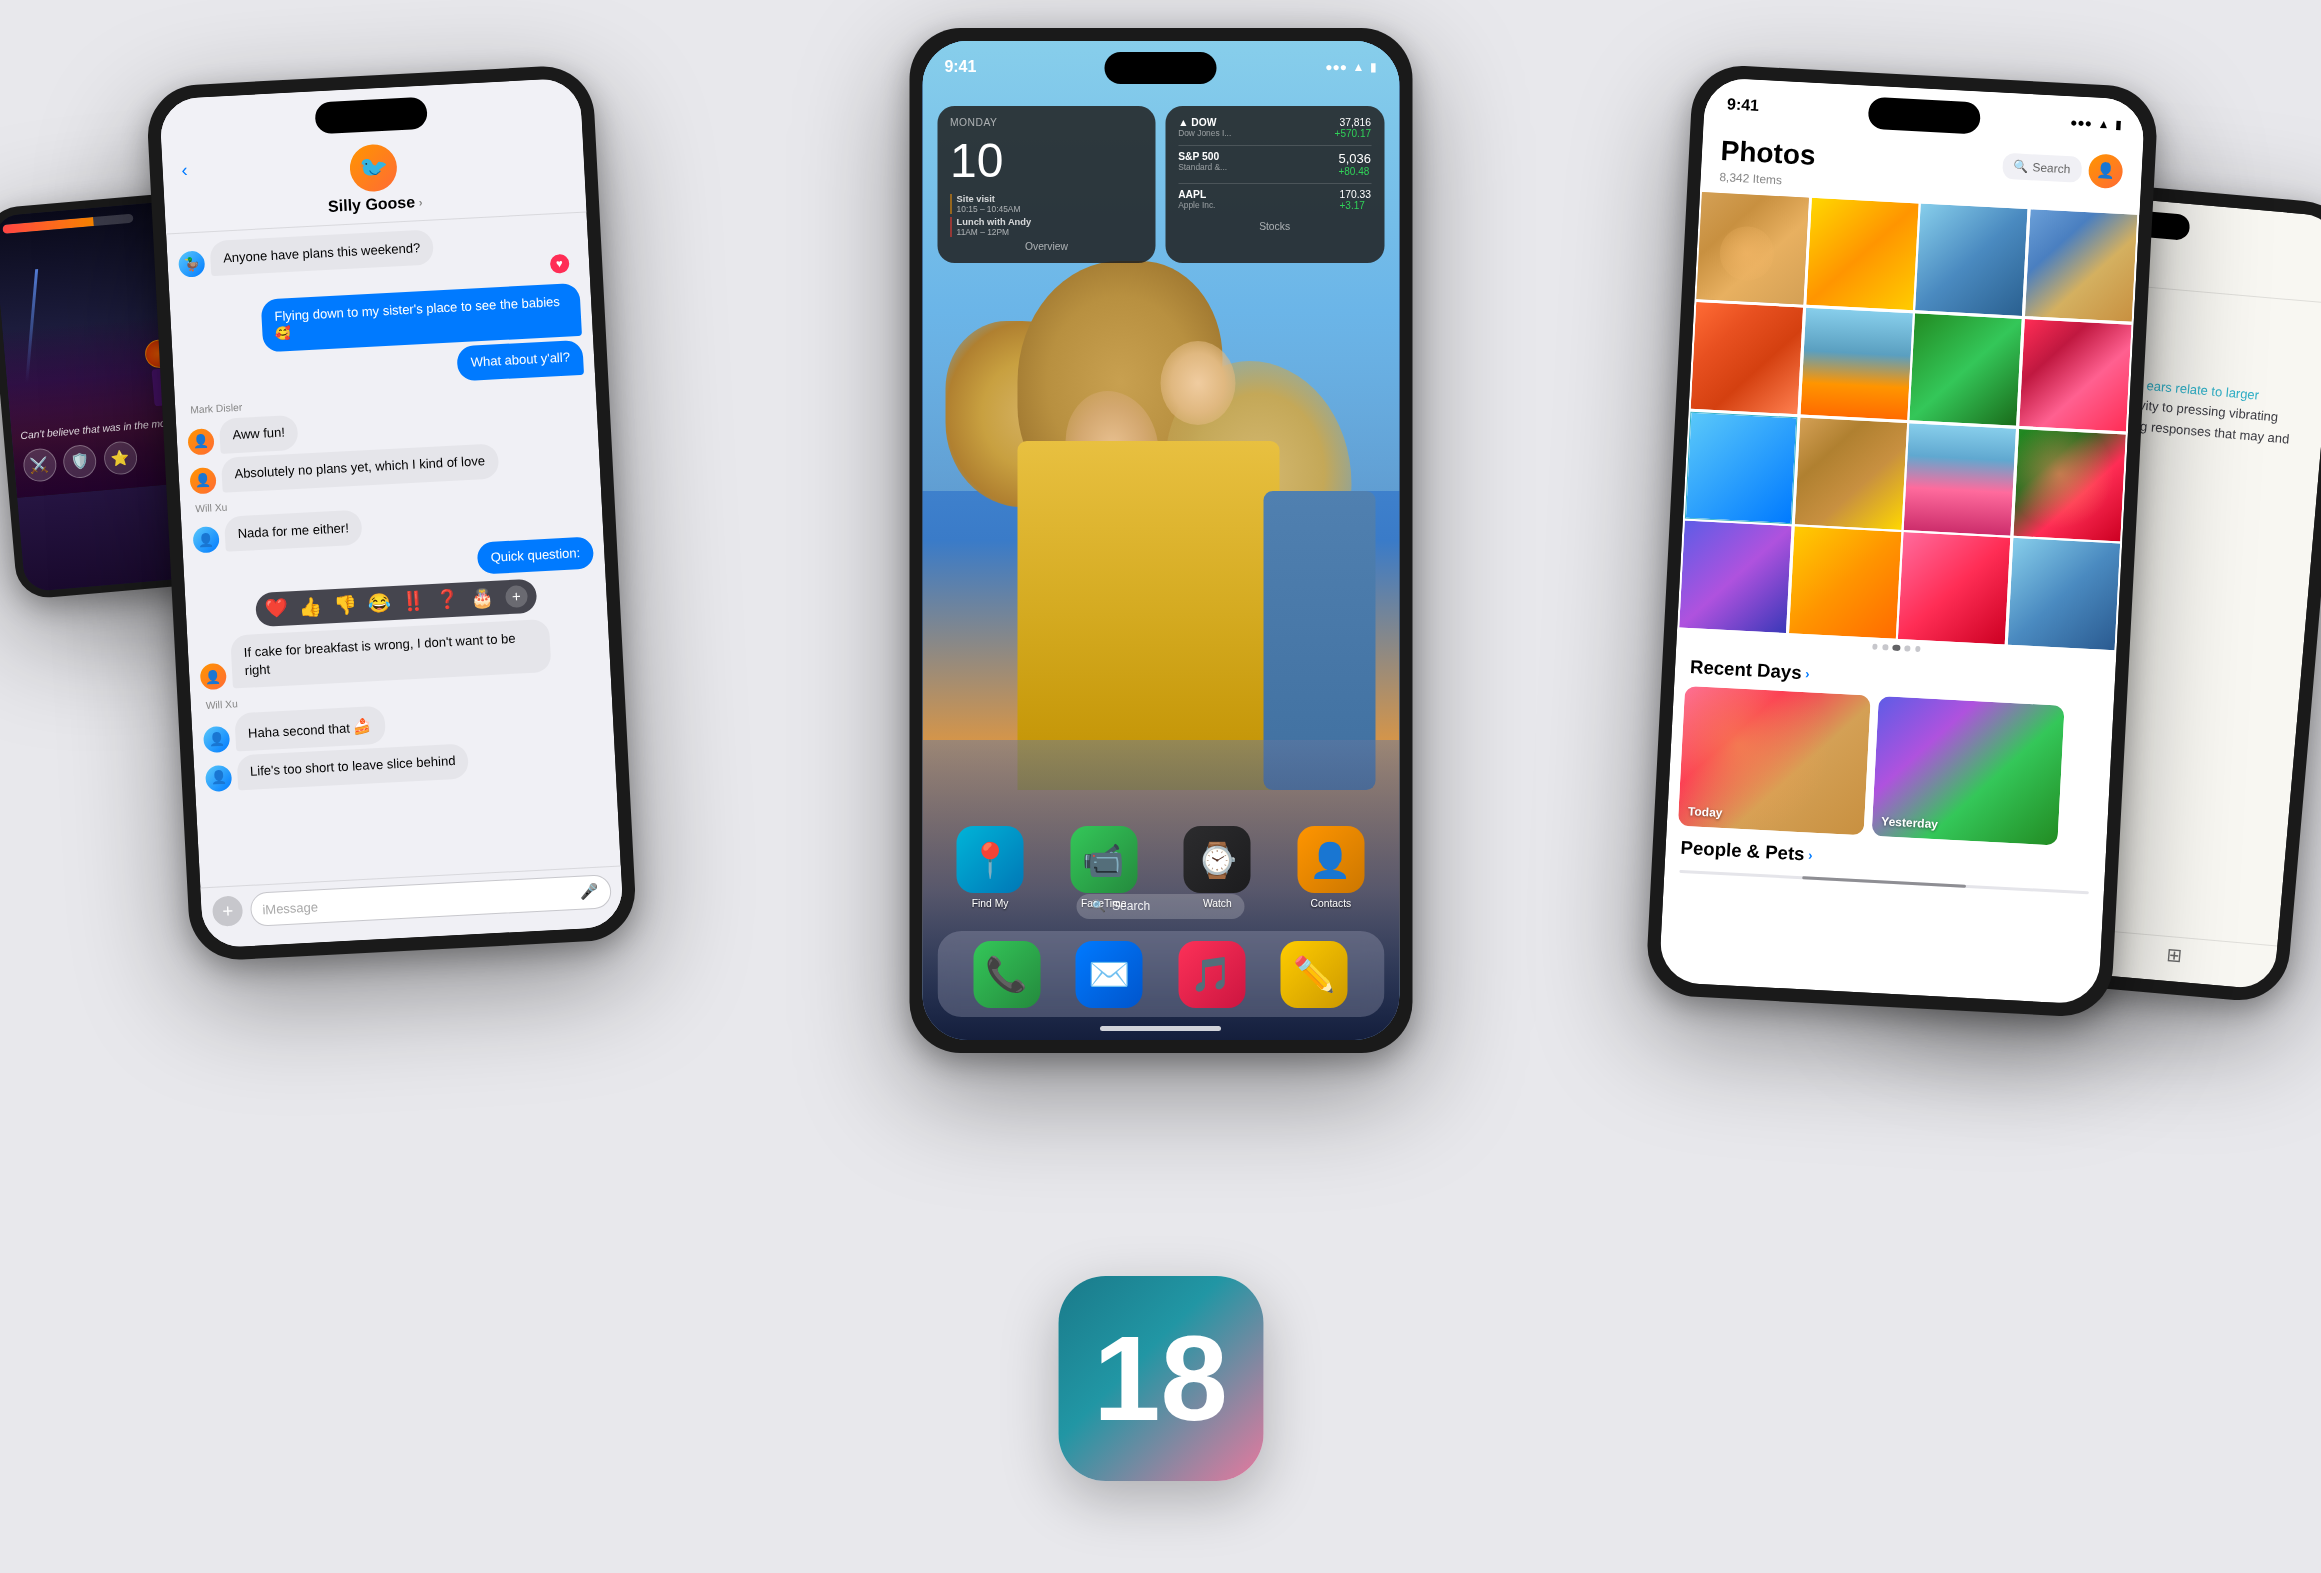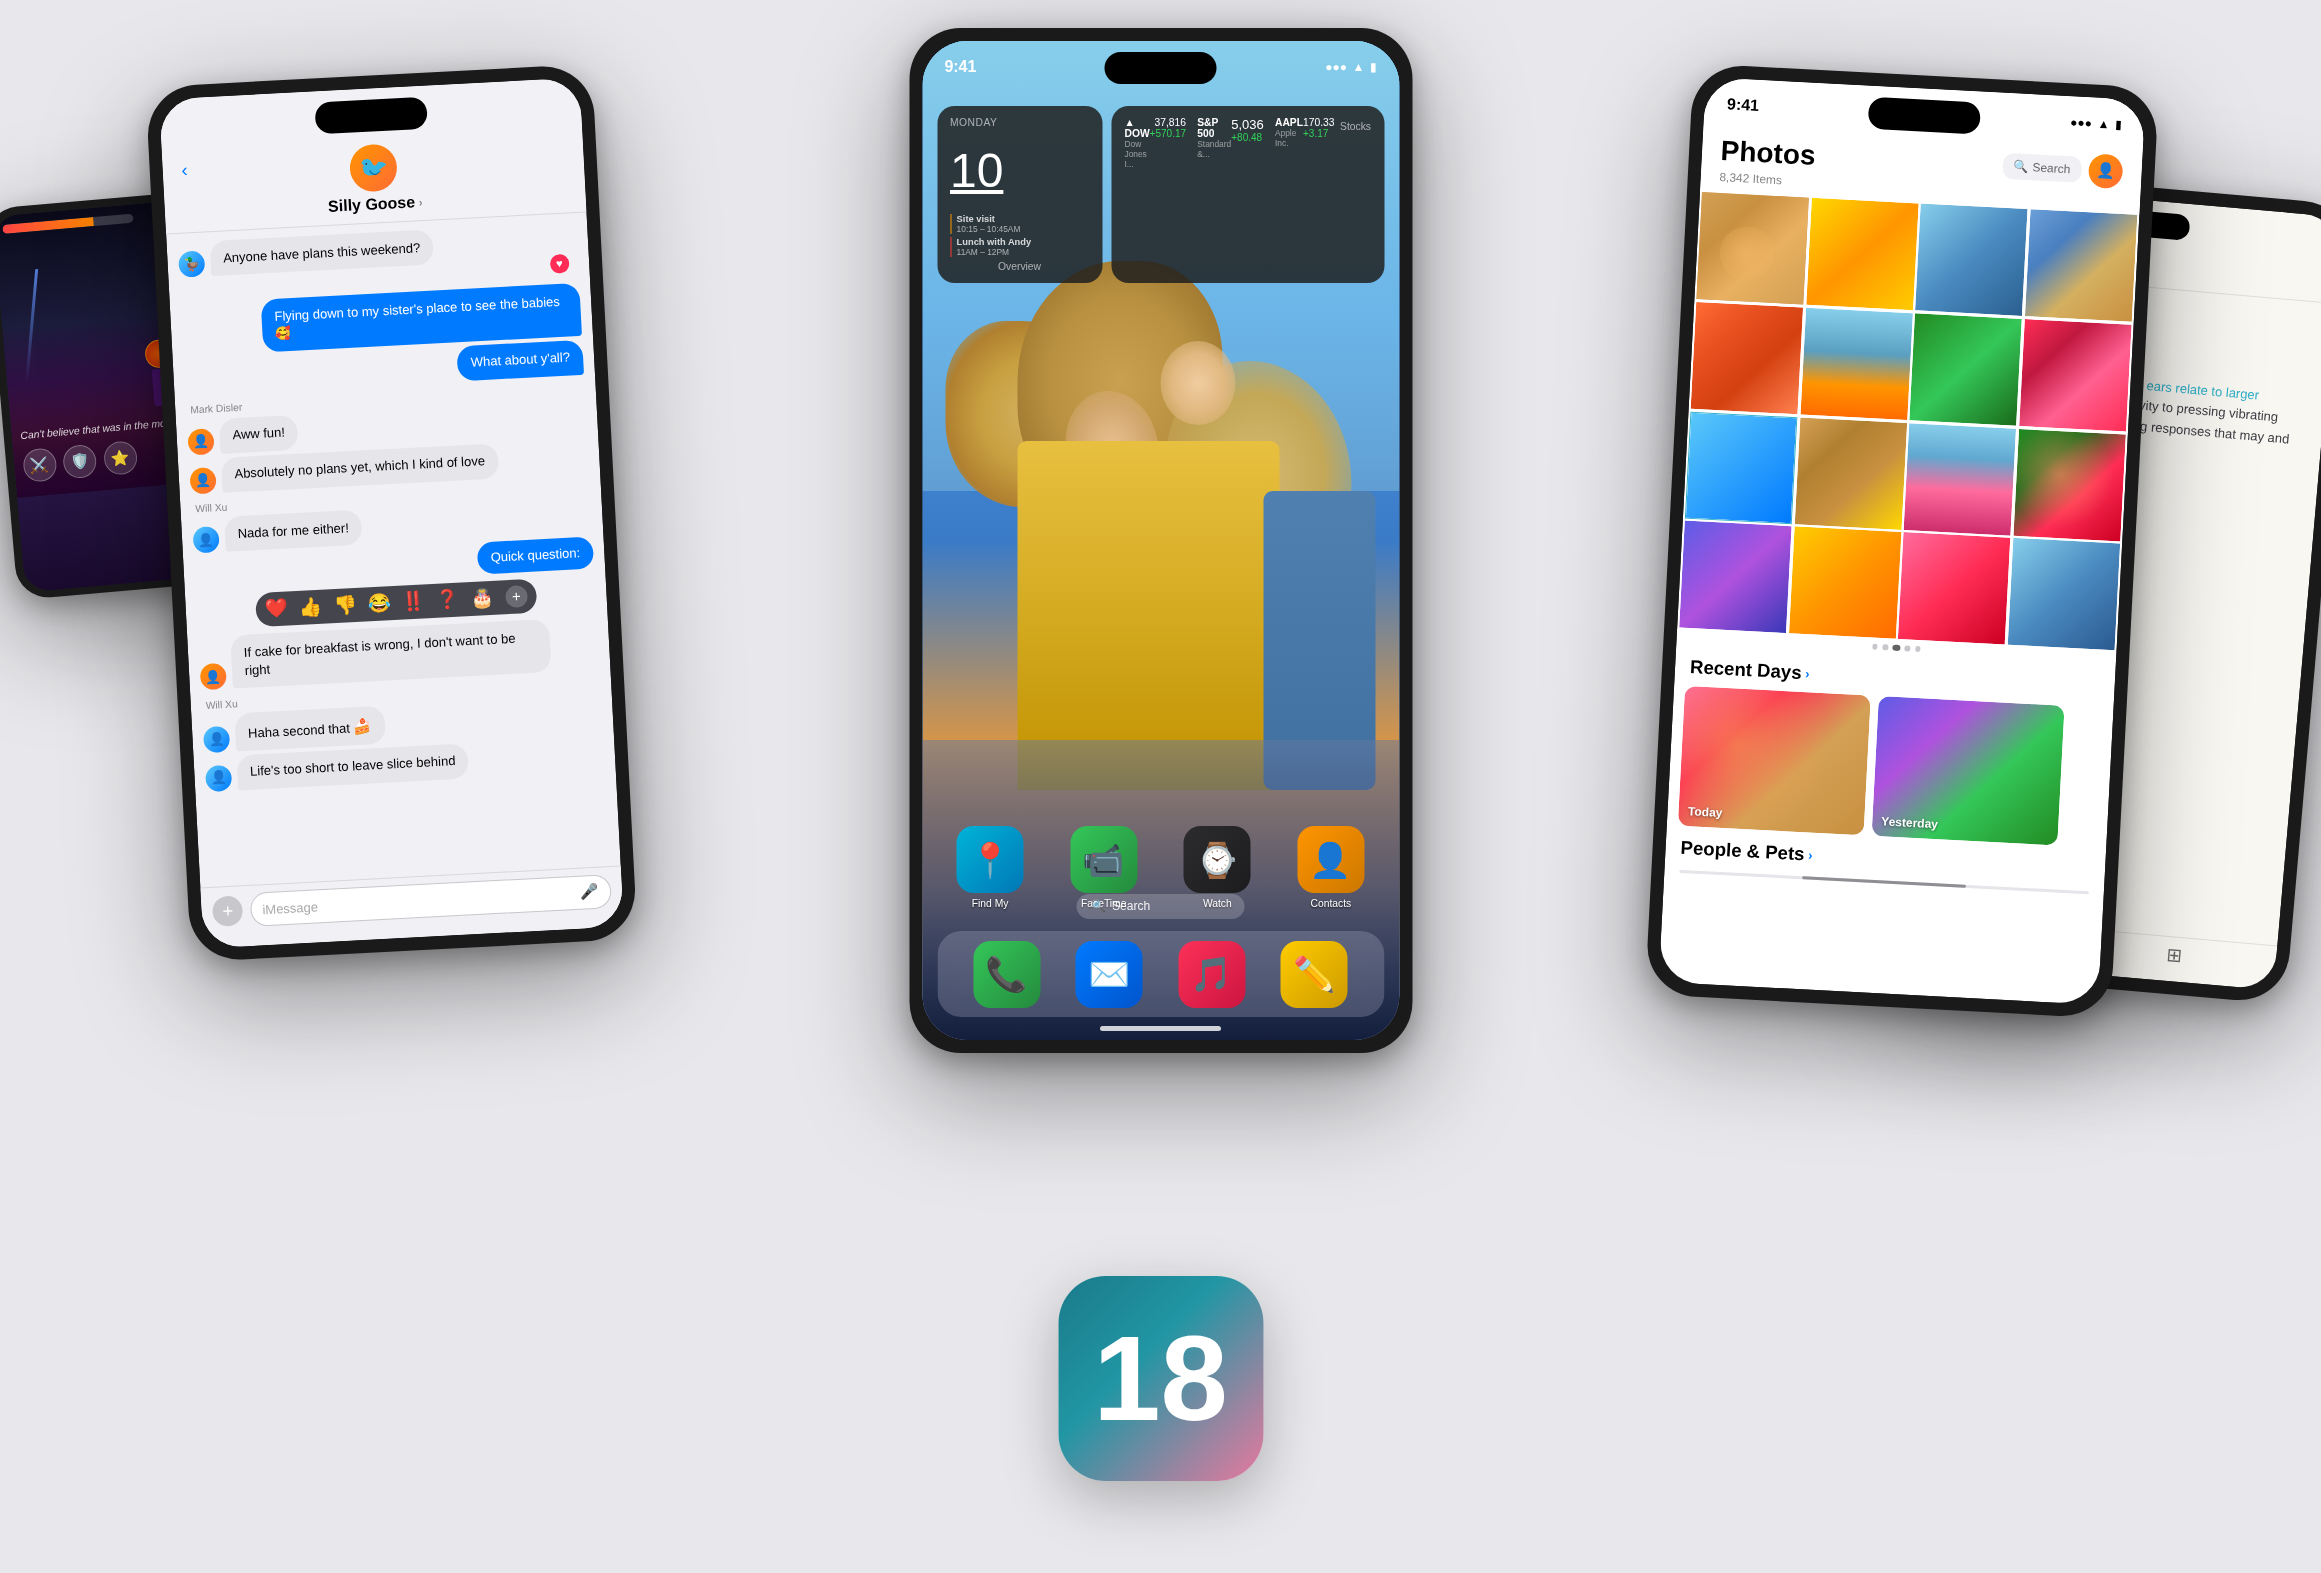--- a/index.html
+++ b/index.html
@@ -431,40 +431,39 @@
       font-size: 10.3px;
       color: rgba(255,255,255,0.6);
       text-transform: uppercase;
       letter-spacing: 0.5px;
     }
 
     .widget-cal-day {
       font-size: 48px;
       font-weight: 200;
       line-height: 1;
-      margin: 19px 0;
-      text-decoration: underline;
+      margin: 9px 0;
     }
 
     .widget-cal-event {
       font-size: 9.3px;
       color: rgba(255,255,255,0.8);
       border-left: 1.9px solid #ff9500;
       padding-left: 5.6px;
       margin: 2.8px 0;
     }
 
     .widget-stocks {
       flex: 1;
       background: rgba(30,30,30,0.85);
       border-radius: 17px;
       padding: 11.2px 13px;
       color: white;
       display: flex;
-      flex-direction: row;
+      flex-direction: column;
       gap: 5.6px;
     }
 
     .stock-row {
       display: flex;
       justify-content: space-between;
       align-items: flex-start;
     }
 
     .stock-name {

